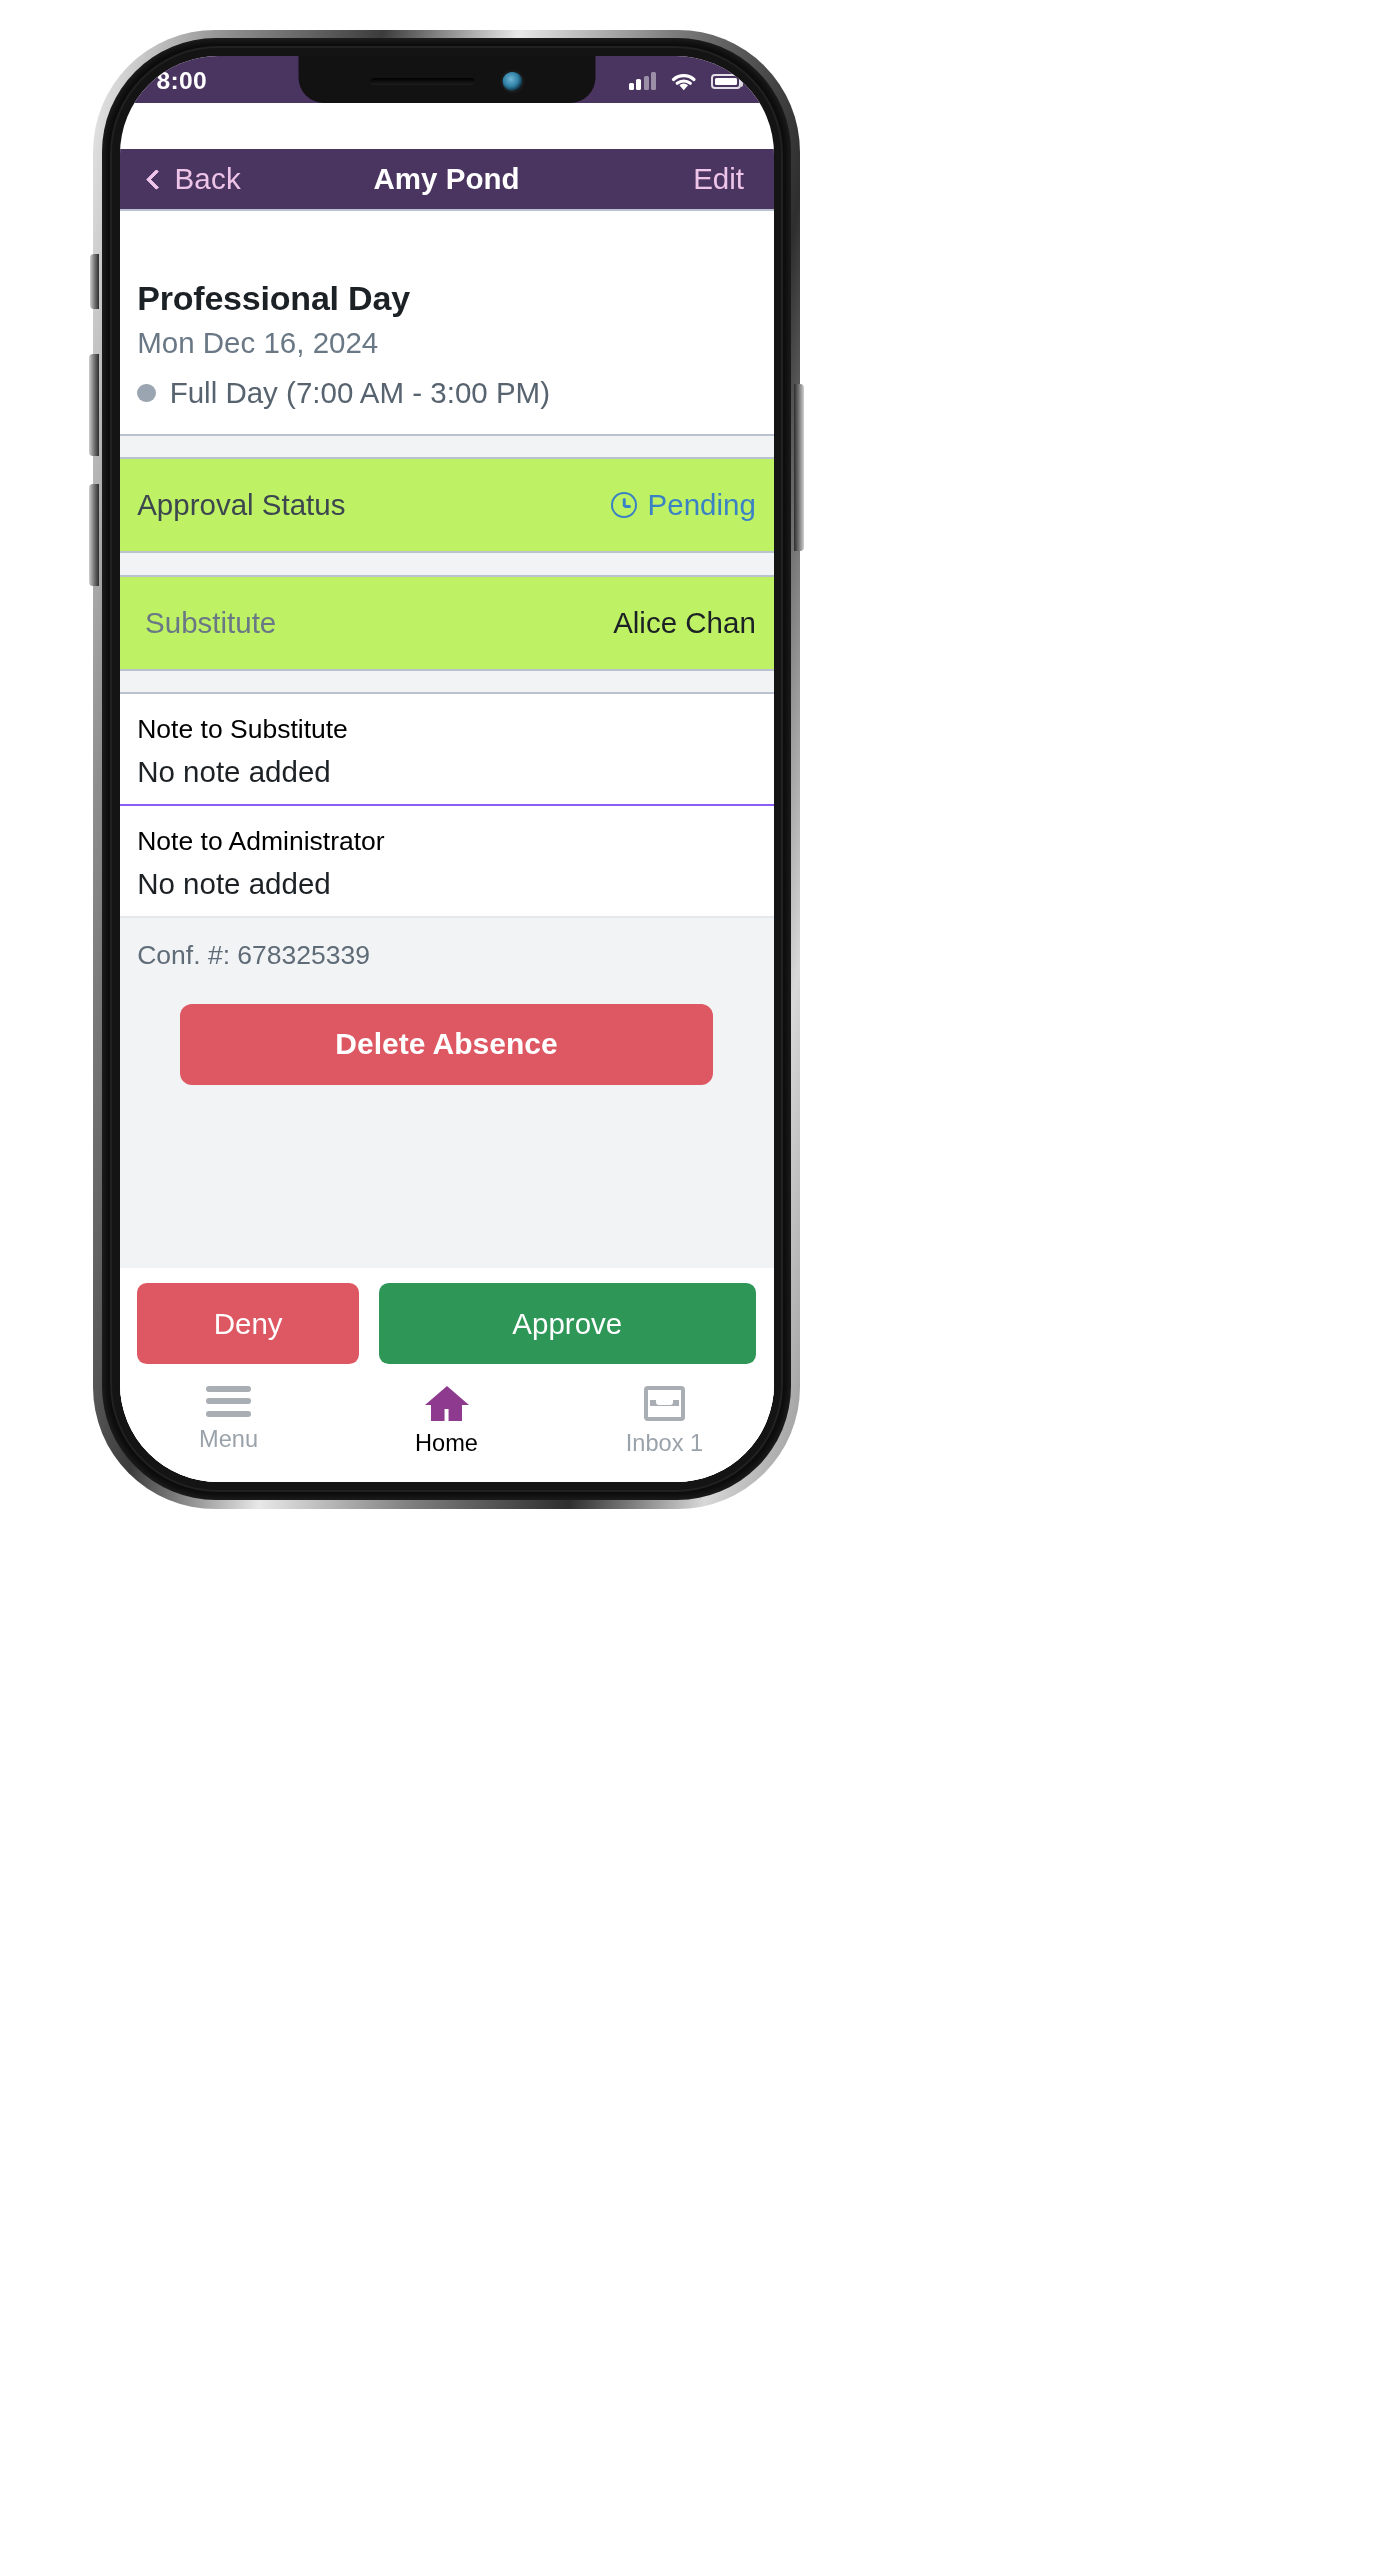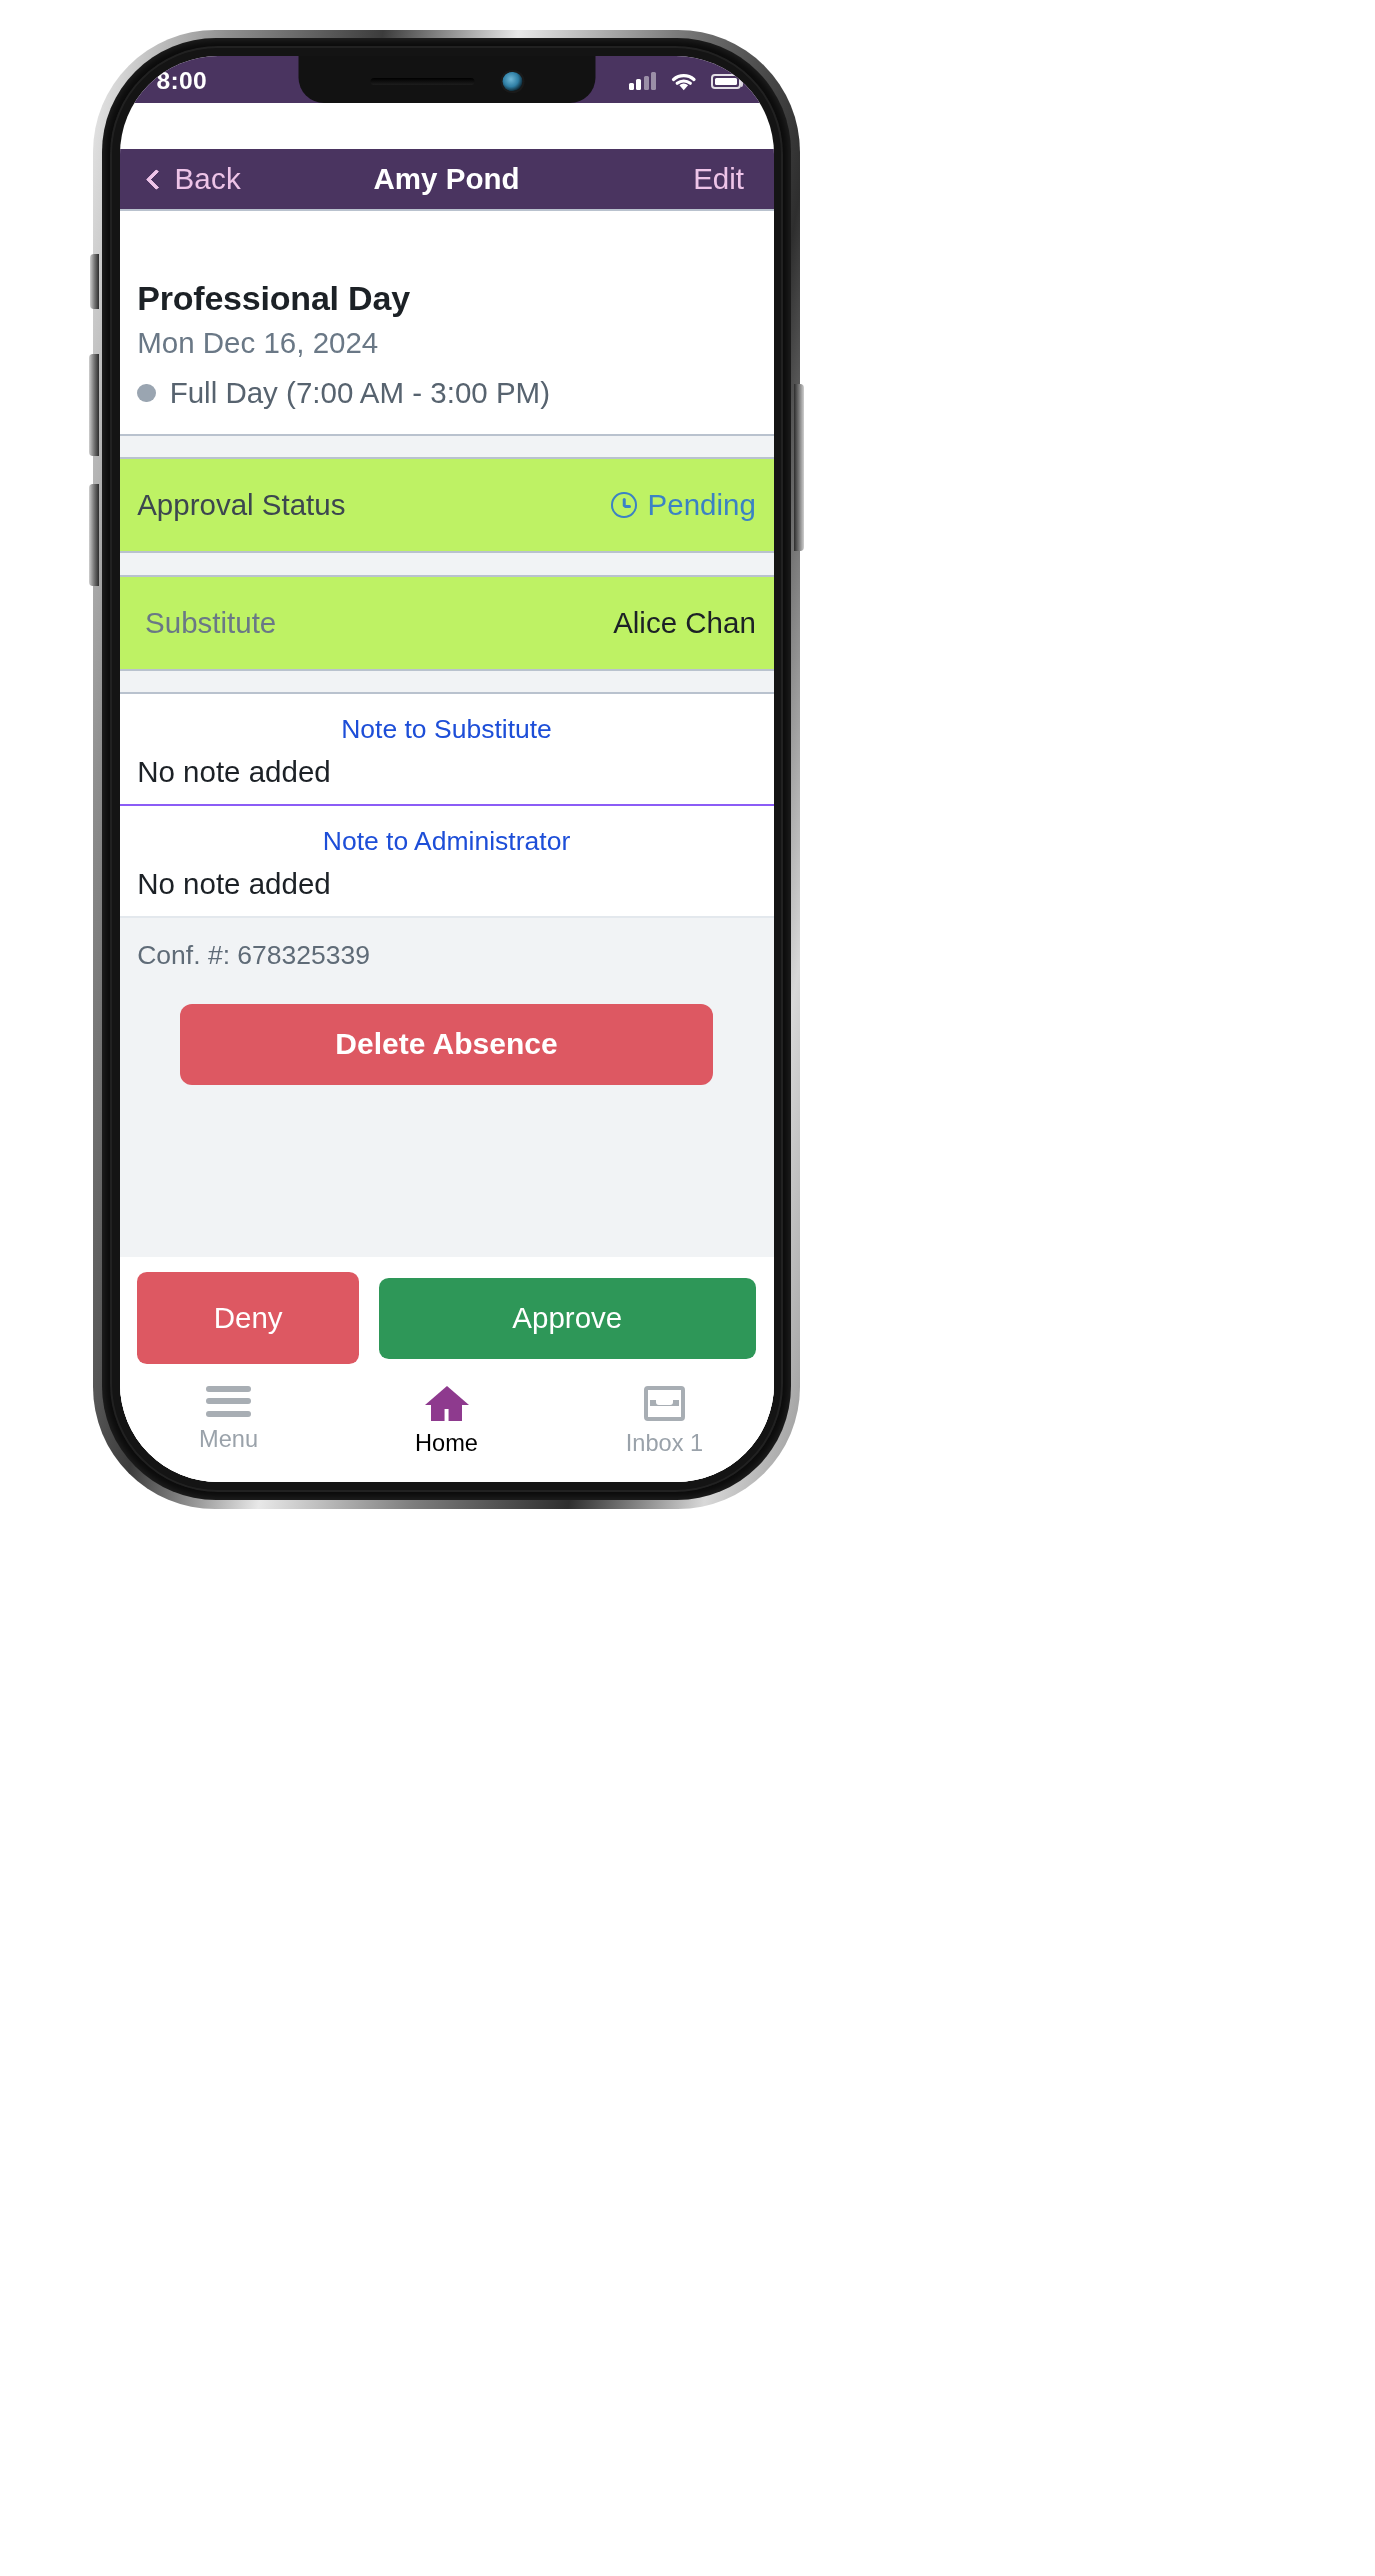--- a/index.html
+++ b/index.html
@@ -111,32 +111,32 @@
   .status-val{ display:flex; align-items:center; gap:10.8px; font-size:29.5px; color:#3b82c4; }
   .clock{ width:25.5px; height:25.5px; border:2.5px solid #3b82c4; border-radius:50%;
     position:relative; flex:0 0 auto; }
   .clock::before{ content:""; position:absolute; left:50%; top:3.9px; width:2.5px; height:8.8px;
     background:#3b82c4; transform:translateX(-50%); border-radius:2px; }
   .clock::after{ content:""; position:absolute; left:50%; top:10.8px; width:6.9px; height:2.5px;
     background:#3b82c4; border-radius:2px; }
 
   .note{ padding:19.6px 17.7px 15.7px 17.7px; background:#fff; }
   .note + .note{ border-top:2px solid #8b5cf6; }
-  .note-label{ font-size:26.5px; color:#1d4ed8;text-align:center; }
+  .note-label{ font-size:26.5px; color:#000000; }
   .note-val{ font-size:29.5px; color:#1c2126; margin-top:9.8px; }
 
   .conf-sec{ background:#f1f3f5; border-top:2px solid #e3e8ed; padding:21.6px 17.7px 39px 17.7px; flex:1 1 auto; }
   .conf-text{ font-size:26.5px; color:#5f6b77; }
   .btn-del{ display:block; width:clamp(9.8px,86%,550px); margin:33px auto 12px auto;
     background:#dd5862; color:#fff; border:none; border-radius:12px;
     height:81px; font-size:30px; font-weight:700; font-family:inherit; cursor:pointer; }
 
   .action-bar{ background:#fff; padding:15.7px 17.7px 13.8px 17.7px;
     display:flex; gap:19.6px; align-items:center; border-top:0; }
-  .btn-deny{ width:222px; height:92px; background:#dd5862; color:#fff; border:none;
+  .btn-deny{ width:222px; height:81px; background:#dd5862; color:#fff; border:none;
     border-radius:9.8px; font-size:29.5px; font-family:inherit; cursor:pointer; }
   .btn-appr{ flex:1 1 auto; height:81px; background:#2e9758; color:#fff; border:none;
     border-radius:9.8px; font-size:29.5px; font-family:inherit; cursor:pointer; }
 
   .tabbar{ background:#fff; height:104px; display:flex; align-items:flex-start;
     padding-top:7.9px; flex:0 0 auto; }
   .tab{ flex:1 1 0; display:flex; flex-direction:column; align-items:center; gap:8.8px; cursor:pointer; }
   .tab-label{ font-size:23.6px; color:#9aa2aa; }
   .tab.active .tab-label{ color:#000000; }
   .ham{ width:45px; height:31px; display:flex; flex-direction:column; justify-content:space-between; }

